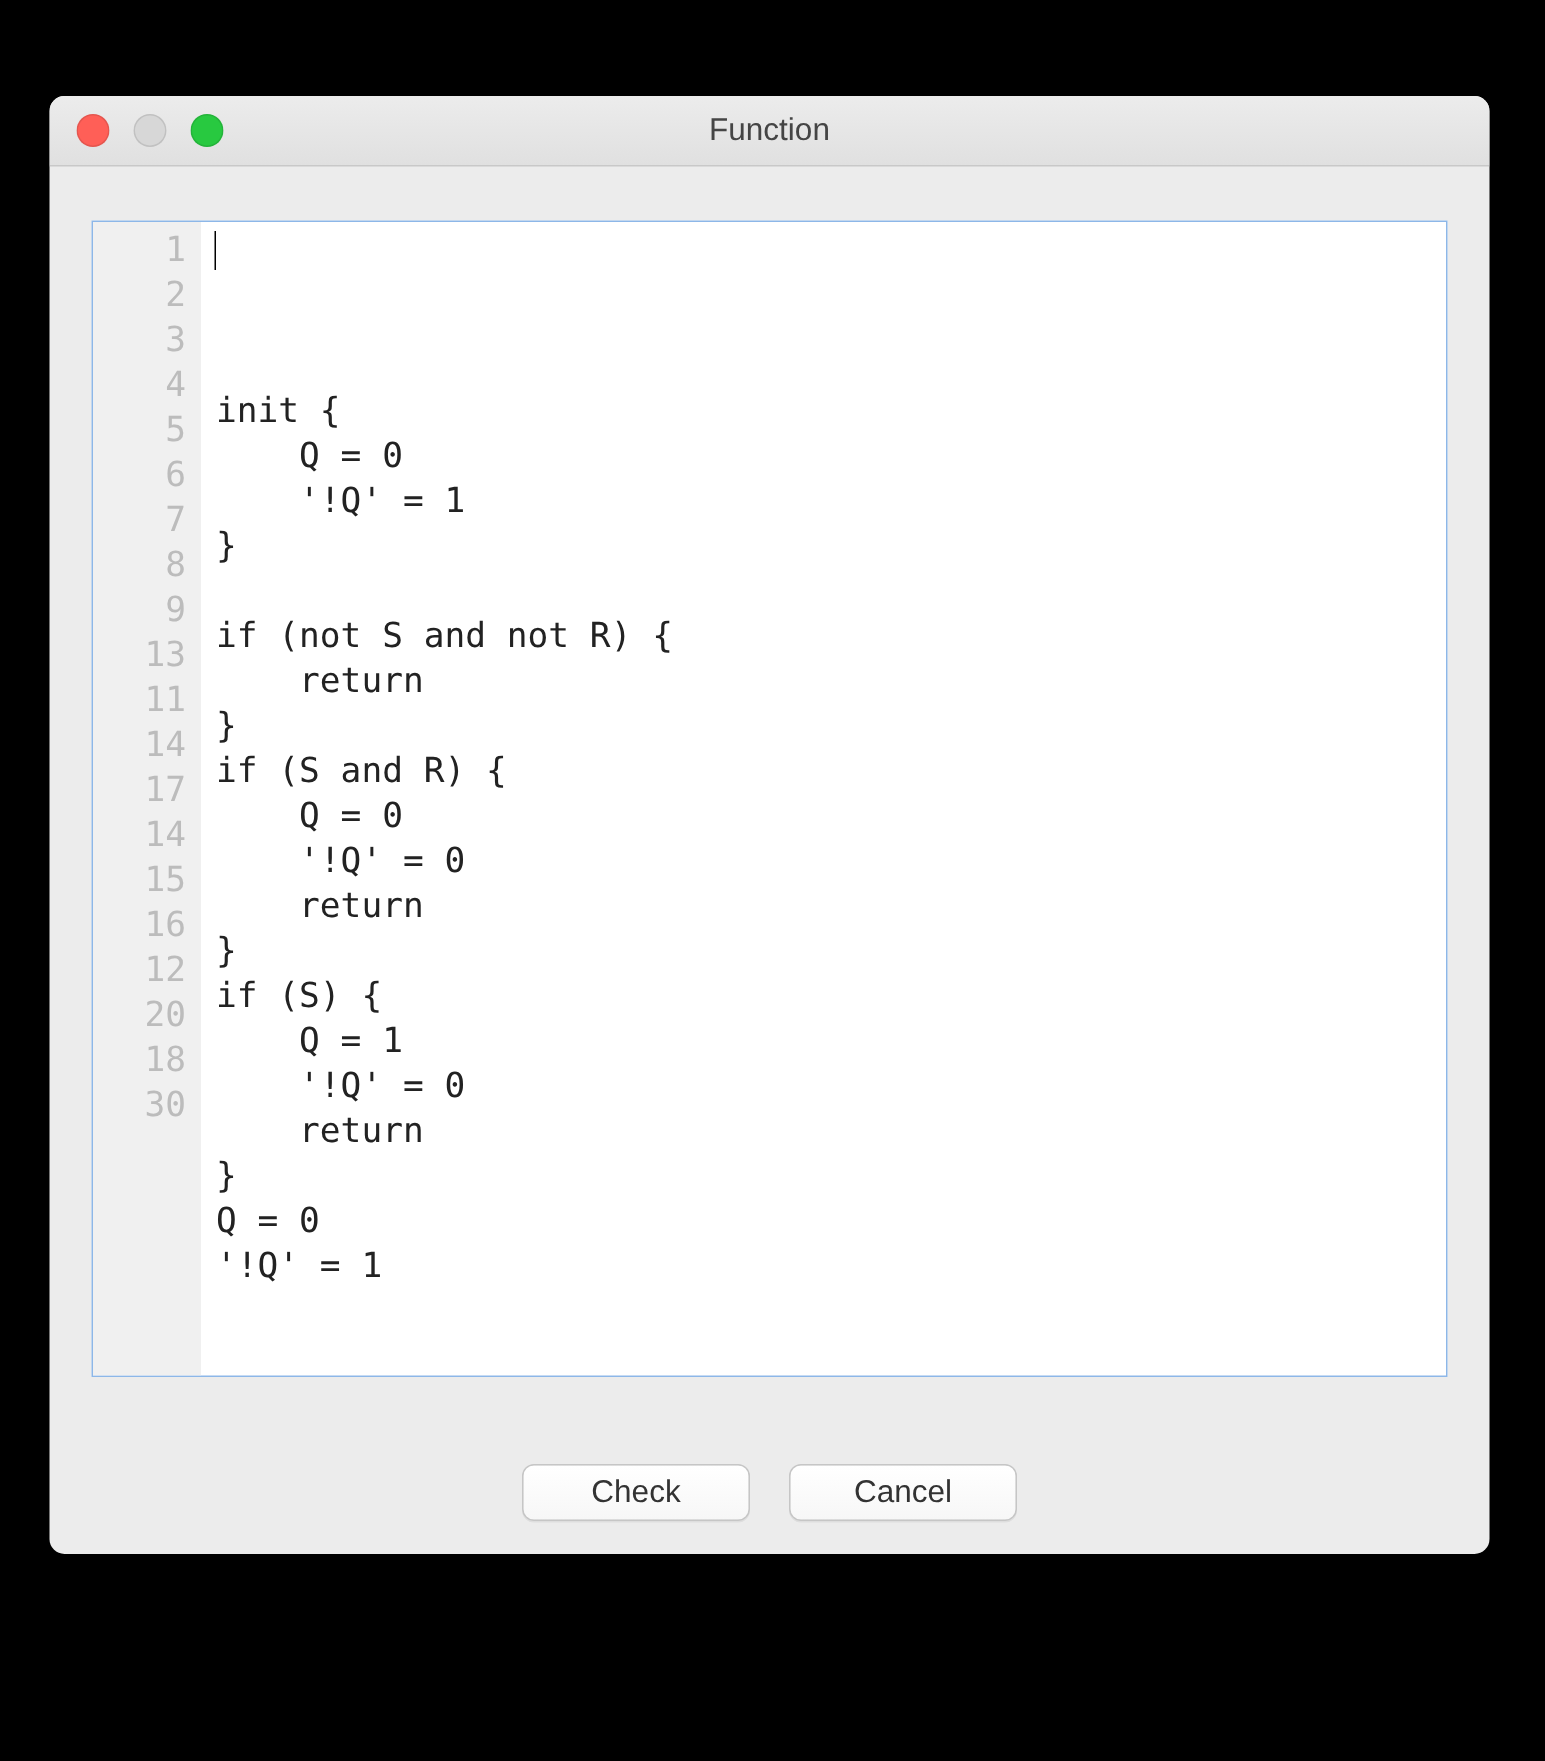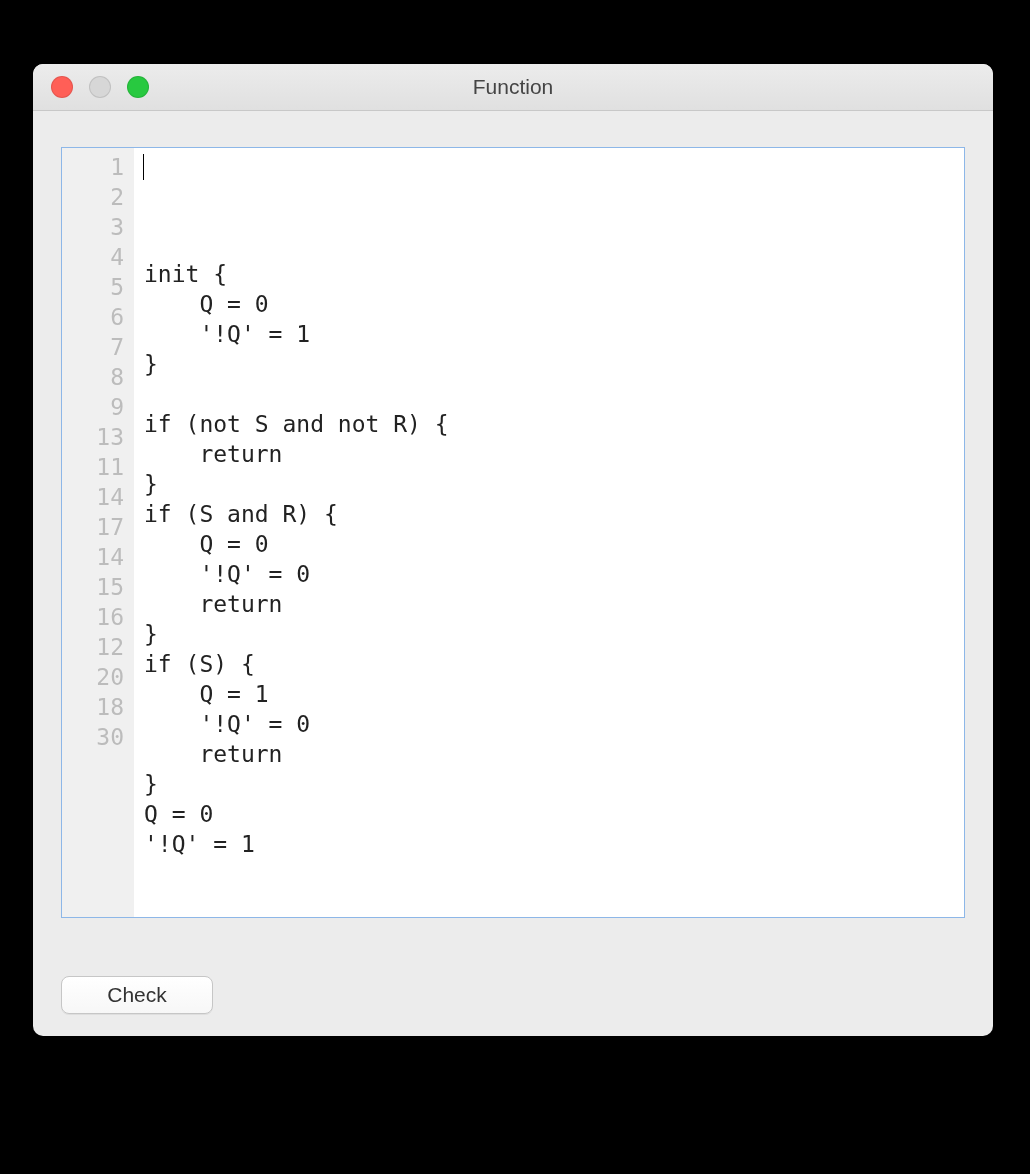--- a/index.html
+++ b/index.html
@@ -93,21 +93,21 @@
     position: absolute;
     left: 9px;
     top: 6px;
     width: 1.4px;
     height: 26px;
     background: #000;
   }
   .buttons {
     flex: 0 0 auto;
     display: flex;
-    justify-content: flex-start;
+    justify-content: center;
     gap: 26px;
     padding-top: 28px;
     margin-top: 30px;
   }
   .btn {
     min-width: 150px;
     height: 36px;
     border-radius: 8px;
     background: linear-gradient(#ffffff, #f7f7f7);
     border: 1px solid #c6c6c6;
@@ -163,16 +163,17 @@
           <div>18</div>
           <div>30</div>
         </div>
       <div class="code" id="code">
         <div class="cursor"></div>
       <div class="code-line">init {</div><div class="code-line">    Q = 0</div><div class="code-line">    '!Q' = 1</div><div class="code-line">}</div><div class="code-line"></div><div class="code-line">if (not S and not R) {</div><div class="code-line">    return</div><div class="code-line">}</div><div class="code-line">if (S and R) {</div><div class="code-line">    Q = 0</div><div class="code-line">    '!Q' = 0</div><div class="code-line">    return</div><div class="code-line">}</div><div class="code-line">if (S) {</div><div class="code-line">    Q = 1</div><div class="code-line">    '!Q' = 0</div><div class="code-line">    return</div><div class="code-line">}</div><div class="code-line">Q = 0</div><div class="code-line">'!Q' = 1</div></div>
     </div>
 
     <div class="buttons">
       <div class="btn">Check</div>
+      <div class="btn">Cancel</div>
     </div>
 
   </div>
 </div>
 
 </body></html>

